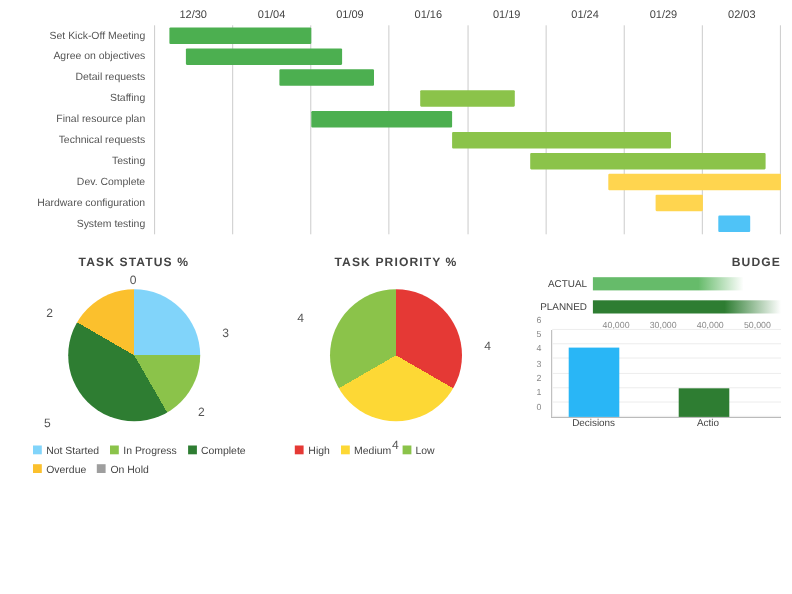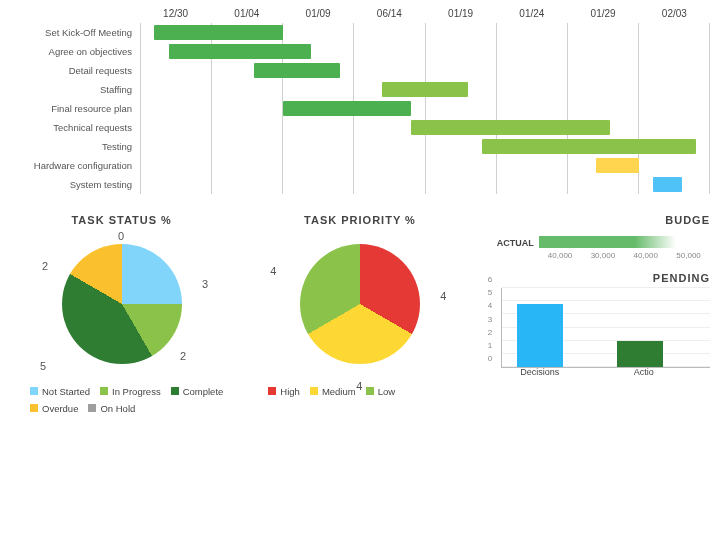--- a/index.html
+++ b/index.html
@@ -106,21 +106,21 @@
     margin-top: 6px;
     padding-left: 20px;
     font-size: 9.5px;
   }
   .legend span.sw {
     display: inline-block;
     width: 8px; height: 8px;
     margin-right: 4px;
   }
   
-  .budget-row { display:flex; align-items:flex-end; height:18px; margin:3px 0;font-weight:bold;}
+  .budget-row { display:flex; align-items:center; height:18px; margin:3px 0;}
   .budget-label { width:52px; text-align:right; font-size:9px; padding-right:5px; }
   .budget-bar { flex:1; height:12px; position:relative; }
   .budget-bar .fill { position:absolute; left:0; top:0; bottom:0; }
   .budget-axis { display:flex; margin-left:52px; font-size:8px; color:#888; }
   .budget-axis div { flex:1; text-align:center; }
   
   .pending {
     position: relative;
     height: 80px;
     border-left:1px solid #bbb;
@@ -140,21 +140,21 @@
   }
 </style>
 </head>
 <body>
 
 <div class="gantt">
   <div class="gantt-dates" id="gantt-dates">
       <div>12/30</div>
       <div>01/04</div>
       <div>01/09</div>
-      <div>06/14</div>
+      <div>01/16</div>
       <div>01/19</div>
       <div>01/24</div>
       <div>01/29</div>
       <div>02/03</div>
     </div>
   <div class="gantt-body">
     <div class="gridlines" id="gridlines">
         <div></div>
         <div></div>
         <div></div>
@@ -198,20 +198,26 @@
         <div class="gantt-row">
           <div class="task-label">Technical requests</div>
           <div class="track">
             <div class="bar c-green-light" style="left: 47.5%; width: 35%;"></div>
           </div>
         </div>
         <div class="gantt-row">
           <div class="task-label">Testing</div>
           <div class="track">
             <div class="bar c-green-light" style="left: 60%; width: 37.5%;"></div>
+          </div>
+        </div>
+        <div class="gantt-row">
+          <div class="task-label">Dev. Complete</div>
+          <div class="track">
+            <div class="bar c-yellow" style="left: 72.5%; width: 27.5%;"></div>
           </div>
         </div>
         <div class="gantt-row">
           <div class="task-label">Hardware configuration</div>
           <div class="track">
             <div class="bar c-yellow" style="left: 80%; width: 7.5%;"></div>
           </div>
         </div>
         <div class="gantt-row">
           <div class="task-label">System testing</div>
@@ -263,29 +269,34 @@
 
   <div class="panel">
     <div class="panel-title" style="text-align:right">BUDGE</div>
     <div id="budget-rows">
         <div class="budget-row">
           <div class="budget-label">ACTUAL</div>
           <div class="budget-bar">
             <div class="fill" style="width: 80%; background: linear-gradient(90deg, rgb(102, 187, 106), rgb(102, 187, 106) 70%, rgb(255, 255, 255));"></div>
           </div>
         </div>
+        <div class="budget-row">
+          <div class="budget-label">PLANNED</div>
+          <div class="budget-bar">
+            <div class="fill" style="width: 100%; background: linear-gradient(90deg, rgb(46, 125, 50), rgb(46, 125, 50) 70%, rgb(255, 255, 255));"></div>
+          </div>
+        </div>
       </div>
     <div class="budget-axis" id="budget-axis">
         <div>40,000</div>
         <div>30,000</div>
         <div>40,000</div>
         <div>50,000</div>
       </div>
 
-    <div class="panel-title" style="margin-top:12px; text-align:right">PENDING</div>
     <div class="pending" id="pending-chart">
         <div class="pending-grid" style="bottom: 0%;"></div>
         <div class="pending-ylabel" style="bottom: 0%;">0</div>
         <div class="pending-grid" style="bottom: 16.6667%;"></div>
         <div class="pending-ylabel" style="bottom: 16.6667%;">1</div>
         <div class="pending-grid" style="bottom: 33.3333%;"></div>
         <div class="pending-ylabel" style="bottom: 33.3333%;">2</div>
         <div class="pending-grid" style="bottom: 50%;"></div>
         <div class="pending-ylabel" style="bottom: 50%;">3</div>
         <div class="pending-grid" style="bottom: 66.6667%;"></div>

